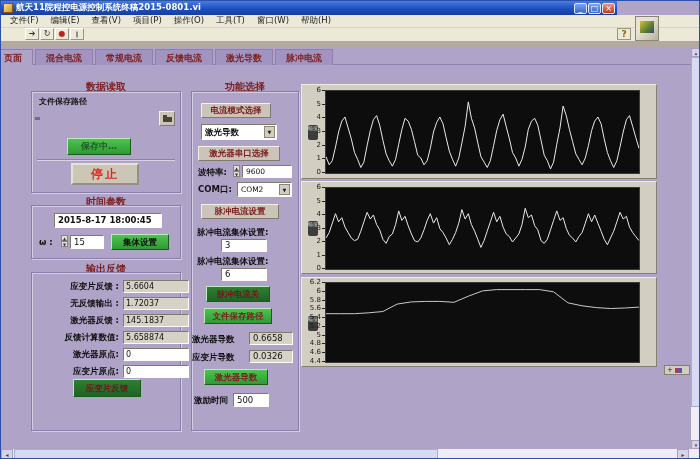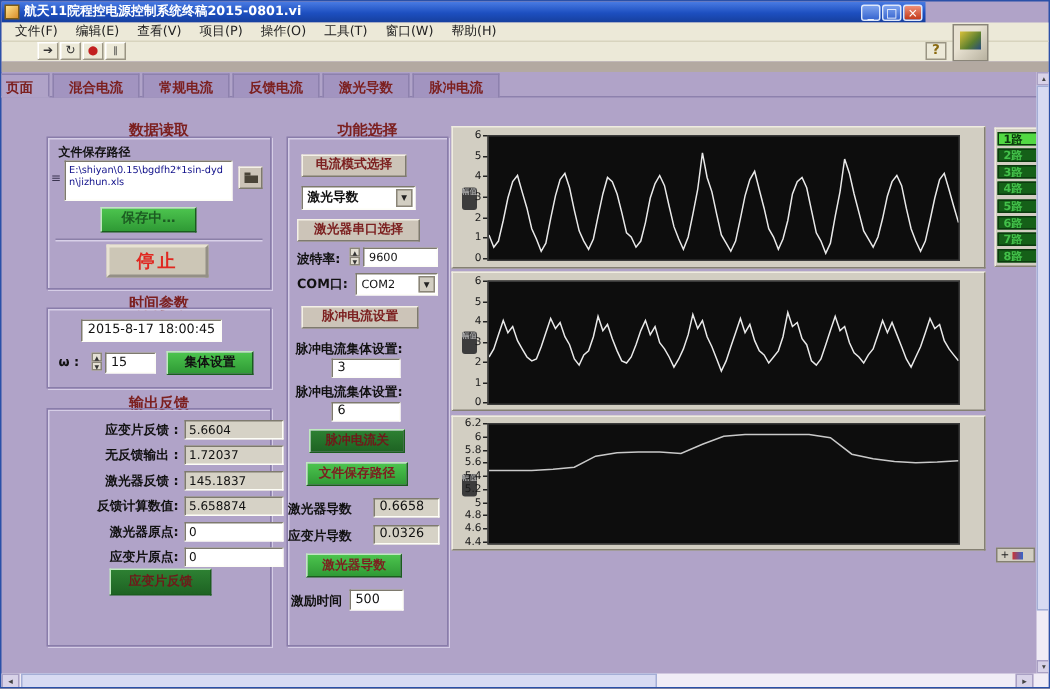--- a/index.html
+++ b/index.html
@@ -112,31 +112,30 @@
       <div class="tab">常规电流</div>
       <div class="tab">反馈电流</div>
       <div class="tab">激光导数</div>
       <div class="tab">脉冲电流</div>
     </div>
 
   <div class="sect-title" style="left:30px;top:79px;width:150px">数据读取</div>
   <div class="groupbox" style="left:30px;top:90px;width:150px;height:102px"></div>
   <div class="lab" style="left:38px;top:95px;font-size:8px">文件保存路径</div>
   <span class="pathicon">≡</span>
-  <div class="pathbox">E:\shiyan\0.15\bgdfh2*1sin-dydn\jizhun.xls</div>
   <div class="browse">
       <i></i>
     </div>
   <div class="greenbtn" style="left:66px;top:137px;width:64px;height:17px;font-size:9px;line-height:15px;color:#1c5c22">保存中…</div>
   <div class="divider" style="top:158px"></div>
   <div class="stopbtn">停止</div>
 
   <div class="sect-title" style="left:30px;top:194px;width:150px">时间参数</div>
   <div class="groupbox" style="left:30px;top:204px;width:150px;height:54px"></div>
-  <div class="vbox editable" style="left:53px;top:212px;width:94px;height:15px;text-align:center;font-weight:normal;line-height:13px">2015-8-17 18:00:45</div>
+  <div class="vbox editable" style="left:53px;top:212px;width:108px;height:15px;text-align:left;font-weight:bold;line-height:13px">2015-8-17 18:00:45</div>
   <div class="lab" style="left:38px;top:236px">ω :</div>
   <div class="spin" style="left:60px;top:234px">
     <span>▲</span>
     <span>▼</span>
   </div>
   <div class="vbox editable" style="left:69px;top:234px;width:34px;height:14px;line-height:12px">15</div>
   <div class="greenbtn" style="left:110px;top:233px;width:58px;height:16px;font-size:8.5px;line-height:14px;color:#111">集体设置</div>
 
   <div class="sect-title" style="left:30px;top:261px;width:150px">输出反馈</div>
   <div class="groupbox" style="left:30px;top:271px;width:150px;height:159px"></div>
@@ -278,30 +277,20 @@
         <svg viewBox="0 0 313 79" preserveAspectRatio="none" style="width: 100%; height: 100%; display: block;">
           <polyline points="0.0,30.7 14.2,30.7 28.5,30.7 42.7,29.8 56.9,28.5 71.1,21.1 85.4,18.9 99.6,18.4 113.8,18.4 128.0,19.3 142.3,13.2 156.5,7.9 170.7,6.6 185.0,6.6 199.2,6.6 213.4,6.6 227.6,8.8 241.9,19.8 256.1,22.8 270.3,24.6 284.5,25.5 298.8,25.0 313.0,24.1" fill="none" stroke="#c9c9c9" stroke-width="1"></polyline>
         </svg>
       </div>
   </div>
   <div class="palette">
     <span>+</span>
       <b></b>
   </div>
 
-  <div class="chanbox" style="top:84px">
-      <div class="chan on">1路</div>
-      <div class="chan">2路</div>
-      <div class="chan">3路</div>
-      <div class="chan">4路</div>
-      <div class="chan">5路</div>
-      <div class="chan">6路</div>
-      <div class="chan">7路</div>
-      <div class="chan">8路</div>
-    </div>
 
   <div class="vsb">
     <span class="arr" style="top:0">▴</span>
     <span class="thumb"></span>
     <span class="arr" style="bottom:0">▾</span>
   </div>
   <div class="hsb">
     <span class="arr" style="left:0">◂</span>
     <span class="thumb"></span>
     <span class="arr" style="left:676px">▸</span>

